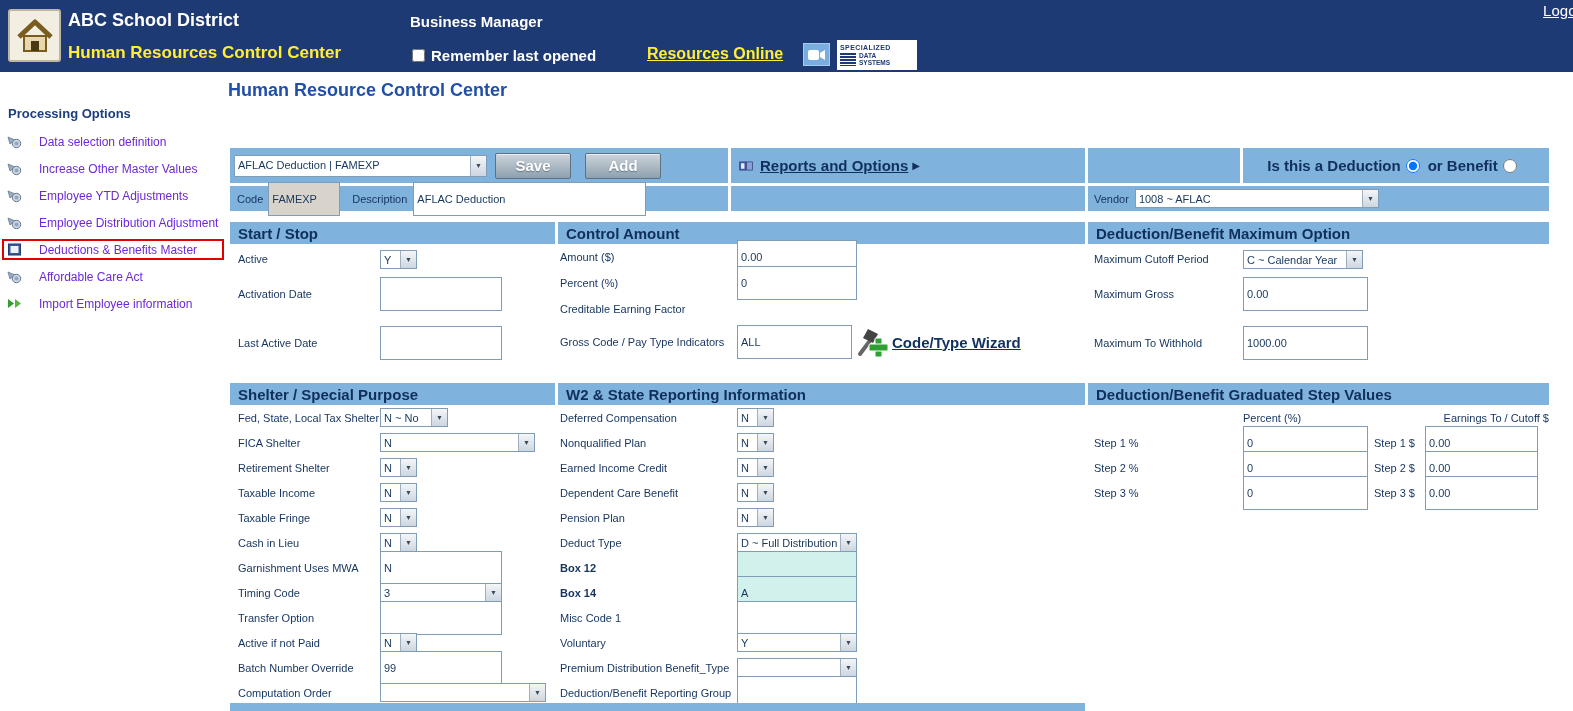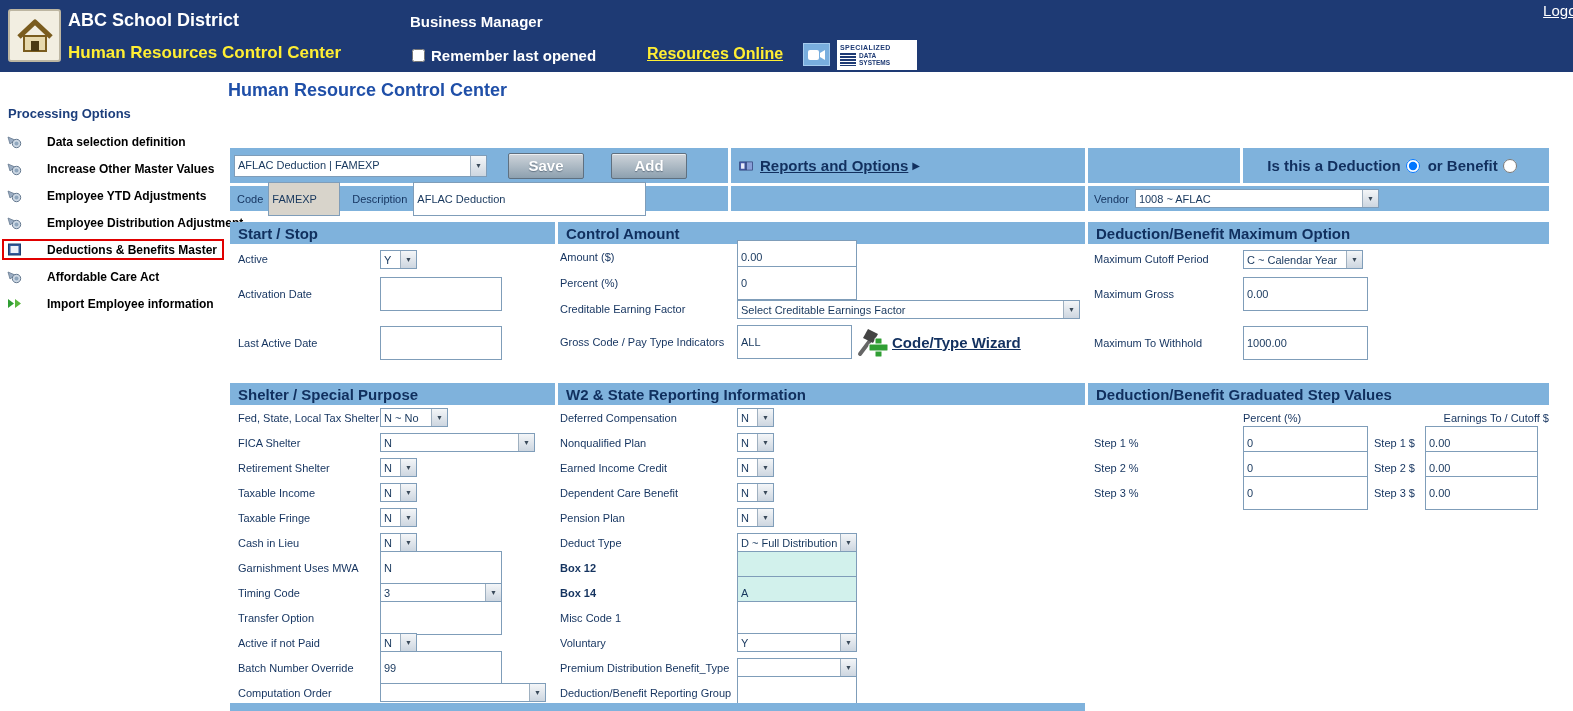--- a/index.html
+++ b/index.html
@@ -19,21 +19,21 @@
   .sds{position:absolute;left:837px;top:40px;width:80px;height:30px;background:#ffffff;padding:2px 3px;display:flex;flex-direction:column;justify-content:center}
   .sds1{font-size:7px;font-weight:bold;color:#1e3a74;letter-spacing:.4px;line-height:8px}
   .sdsrow{display:flex;align-items:center;margin-top:1px}
   .stripes{width:16px;height:13px;background:repeating-linear-gradient(#1e3a74 0 1.5px,#fff 1.5px 3px);margin-right:3px}
   .sds2{font-size:6.5px;font-weight:bold;color:#1e3a74;line-height:6.5px}
   .logout{position:absolute;right:-16px;top:2px;font-size:15px;color:#ffffff;text-decoration:underline;cursor:pointer}
 
   
   .sidebar{position:absolute;left:0;top:72px;width:228px;height:639px;background:#fff}
   .side-title{margin:34px 0 10px 8px;font-size:13px;font-weight:bold;color:#1c3e7c}
-  .side-item{display:flex;align-items:center;gap:25px;height:21px;margin:0 4px 6px 2px;padding-left:3px;border:2px solid transparent;font-size:12px;font-weight:bold;color:#000000;cursor:pointer;white-space:nowrap}
+  .side-item{display:flex;align-items:center;gap:17px;height:21px;margin:0 4px 6px 2px;padding-left:3px;border:2px solid transparent;font-size:12px;font-weight:normal;color:#6d28d9;cursor:pointer;white-space:nowrap}
   .side-item.active{border-color:#e00000}
   .sicon{display:flex;width:15px;height:15px;flex-shrink:0}
 
   
   .page-title{position:absolute;left:228px;top:80px;font-size:18px;font-weight:bold;color:#1f4fa8}
   .seg{position:absolute;background:#7fb2dc;display:flex;align-items:center}
   .btn{width:76px;height:26px;background:linear-gradient(#ced4da,#8da0af);border:1px solid #5f7080;border-radius:2px;color:#fff;font-weight:bold;font-size:15px;font-family:"Liberation Sans",sans-serif;box-shadow:inset 0 1px 0 rgba(255,255,255,.6);cursor:pointer;text-shadow:0 1px 1px rgba(40,60,80,.5)}
   .rep-label{font-size:15px;font-weight:bold;color:#12305f;text-decoration:underline;margin:0 4px 0 6px;cursor:pointer}
   .rep-arrow{font-size:10px;color:#12305f}
   .radq{font-size:15px;font-weight:bold;color:#12305f}
@@ -177,21 +177,21 @@
             <path d="M1 3 L7 7.5 L1 12 Z" fill="#2f9e33"></path>
             <path d="M8 3 L14 7.5 L8 12 Z" fill="#58b53c"></path>
           </svg>
         </span>
       <span>Import Employee information</span>
     </div>
   </div>
 
   <div class="page-title">Human Resource Control Center</div>
 
-  <div class="seg" style="left:230px;top:148px;width:498px;height:35px;padding-left:4px;gap:21px">
+  <div class="seg" style="left:230px;top:148px;width:498px;height:35px;padding-left:4px;gap:8px">
     <div class="sel tall w253">
       <span class="selv">AFLAC Deduction | FAMEXP</span>
         <span class="arw">▼</span>
     </div>
     <button class="btn">Save</button>
     <button class="btn" style="margin-left:6px">Add</button>
   </div>
   <div class="seg" style="left:731px;top:148px;width:354px;height:35px;padding-left:8px">
     <span class="sicon">
         <svg width="22" height="16" viewBox="0 0 22 16">
@@ -250,24 +250,20 @@
     <div class="frow h26">
       <span class="flbl">Amount ($)</span>
       <input class="inp w120" value="0.00" style="">
     </div>
     <div class="frow h26">
       <span class="flbl">Percent (%)</span>
       <input class="inp w120" value="0" style="">
     </div>
     <div class="frow h26">
       <span class="flbl">Creditable Earning Factor</span>
-      <div class="sel w343">
-          <span class="selv">Select Creditable Earnings Factor</span>
-          <span class="arw">▼</span>
-        </div>
     </div>
     <div class="frow h40">
       <span class="flbl">Gross Code / Pay Type Indicators</span>
       <input class="inp w115" value="ALL" style="">
       <span class="sicon" style="width:34px;height:34px;margin:0 3px">
           <svg width="34" height="34" viewBox="0 0 34 34">
             <path d="M5 29 L17 13" stroke="#666" stroke-width="4" stroke-linecap="round"></path>
             <path d="M13 4 L23 9 L18 18 L8 13 Z" fill="#444"></path>
             <rect x="20" y="13" width="7" height="19" rx="1" fill="#2f9e33" stroke="#ffffff"></rect>
             <rect x="14" y="19" width="19" height="7" rx="1" fill="#2f9e33" stroke="#ffffff"></rect>

